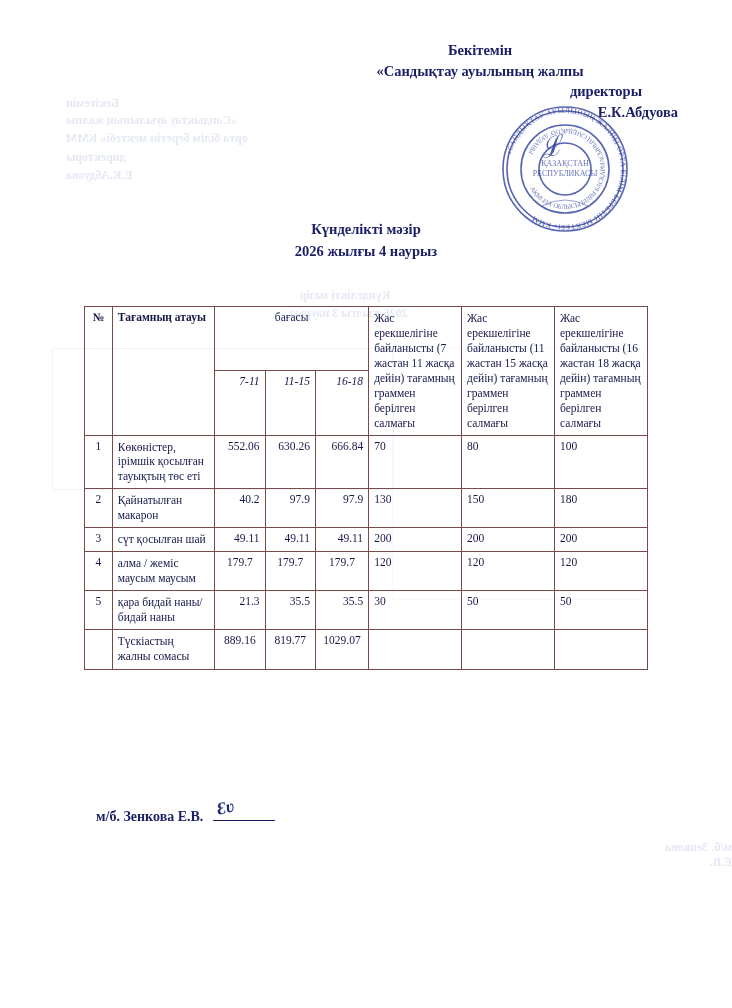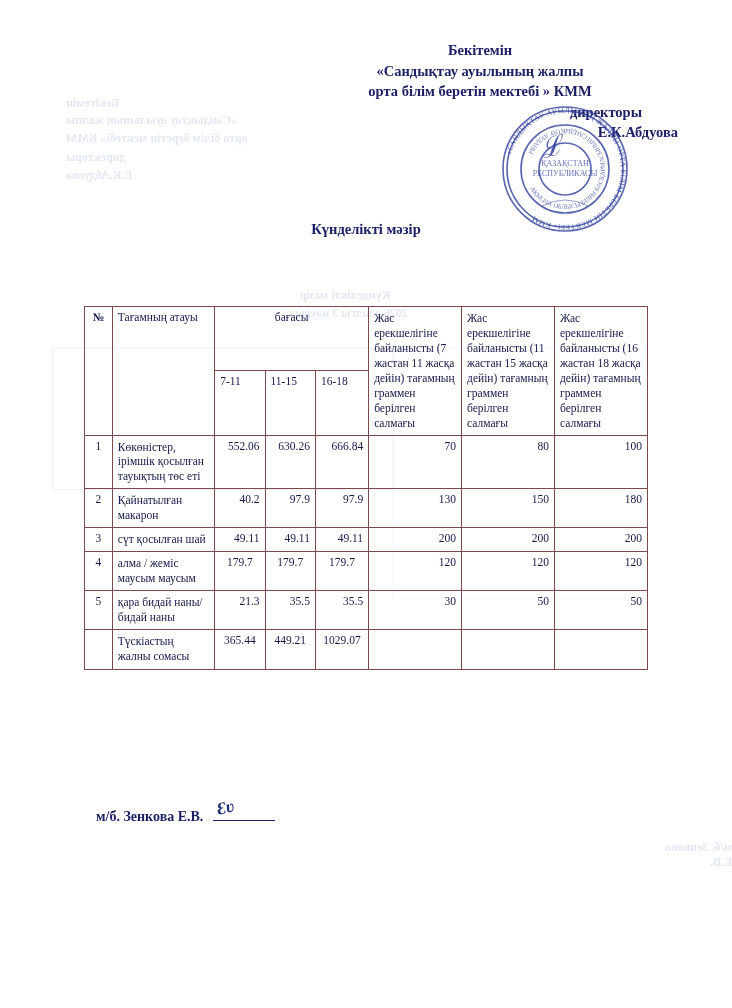--- a/index.html
+++ b/index.html
@@ -78,26 +78,26 @@
   .c-name { width: 118px; }
   .c-price { width: 47px; text-align: center; }
   .c-age { width: 100px; font-weight: bold; margin-left: 21px; }
 
   .head-price-label {
     font-weight: bold;
     text-align: center;
     padding-top: 34px;
     margin-top: 16px;
   }
-  .head-sub { text-align: left; font-weight: bold; padding: 3px 2px; }
+  .head-sub { text-align: right; font-weight: bold; padding: 3px 2px; font-style: italic; }
   .head-age { font-weight: bold; line-height: 1.3; }
 
   .row-name { line-height: 1.3; margin-top: 20px; }
   .val { text-align: center; }
-  .val-age { text-align: right; font-weight: normal; }
+  .val-age { text-align: left; font-weight: normal; }
   .price-mid { vertical-align: middle; text-align: right; }
   .total-label { font-weight: bold; line-height: 1.35; margin-top: 32px; }
   .total-val { font-weight: bold; text-align: center; vertical-align: middle; }
 
   .signature {
     position: absolute;
     left: 96px;
     top: 806px;
     font-size: 14px;
     font-weight: bold;
@@ -157,21 +157,20 @@
 <div class="ghost flip" style="left:300px; top:288px; font-size:12px; font-weight:bold;">Күнделікті мәзір</div>
 <div class="ghost flip" style="left:290px; top:306px; font-size:12px; font-weight:bold;">2026 жылғы 3 наурыз</div>
 <div class="ghost flip" style="left:640px; top:840px; font-size:12px; font-weight:bold;">м/б. Зенкова Е.В.</div>
 
 <div class="ghost" style="left:52px; top:348px; width:340px; height:140px; border:1px solid #d6dcea; opacity:.35;"></div>
 <div class="ghost" style="left:392px; top:348px; width:250px; height:250px; border:1px solid #e2e7f2; opacity:.25;"></div>
 
 <div class="header">
   <div>Бекітемін</div>
   <div>«Сандықтау ауылының жалпы</div>
-  <div>орта білім беретін мектебі » КММ</div>
   <div class="line-dir">директоры</div>
   <div class="line-name">Е.К.Абдуова</div>
 </div>
 
 <div class="stamp">
   <svg width="146" height="146" viewBox="0 0 146 146">
     <defs>
       <path id="arcOuter" d="M 73,73 m -56,0 a 56,56 0 1,1 112,0 a 56,56 0 1,1 -112,0"></path>
       <path id="arcInner" d="M 73,73 m -40,0 a 40,40 0 1,0 80,0 a 40,40 0 1,0 -80,0"></path>
     </defs>
@@ -193,27 +192,28 @@
     </g>
     <g opacity="0.5" stroke="#2f3f9e" fill="none" stroke-width="1">
       <path d="M 50,110 q 23,-12 46,0"></path>
     </g>
   </svg>
 </div>
 <div class="dir-scribble">ℒ</div>
 
 <div class="title">
   <div>Күнделікті мәзір</div>
+  <div>2026 жылғы 4 наурыз</div>
 </div>
 
 <table class="menu">
   <tbody>
     <tr>
       <td class="c-num" rowspan="2" style="font-weight:bold;">№</td>
-      <td class="c-name" rowspan="2" style="font-weight:normal;">Тағамның атауы</td>
+      <td class="c-name" rowspan="2" style="font-weight:bold;">Тағамның атауы</td>
       <td class="head-price-label" colspan="3">бағасы</td>
       <td class="c-age head-age" rowspan="2">Жас ерекшелігіне байланысты (7 жастан 11 жасқа дейін) тағамның граммен берілген салмағы</td>
       <td class="c-age head-age" rowspan="2">Жас ерекшелігіне байланысты (11 жастан 15 жасқа дейін) тағамның граммен берілген салмағы</td>
       <td class="c-age head-age" rowspan="2">Жас ерекшелігіне байланысты (16 жастан 18 жасқа дейін) тағамның граммен берілген салмағы</td>
     </tr>
     <tr>
       <td class="c-price head-sub">7-11</td>
       <td class="c-price head-sub">11-15</td>
       <td class="c-price head-sub">16-18</td>
     </tr>
@@ -269,22 +269,22 @@
       <td class="c-price price-mid">35.5</td>
       <td class="c-price price-mid">35.5</td>
       <td class="val-age">30</td>
       <td class="val-age">50</td>
       <td class="val-age">50</td>
     </tr>
 
     <tr>
       <td class="c-num"></td>
       <td class="c-name total-label">Түскіастың жалны сомасы</td>
-      <td class="c-price total-val">365.44</td>
-      <td class="c-price total-val">449.21</td>
+      <td class="c-price total-val">889.16</td>
+      <td class="c-price total-val">819.77</td>
       <td class="c-price total-val">1029.07</td>
       <td></td>
       <td></td>
       <td></td>
     </tr>
   </tbody>
 </table>
 
 <div class="signature">
   <span>м/б. Зенкова Е.В.</span>

